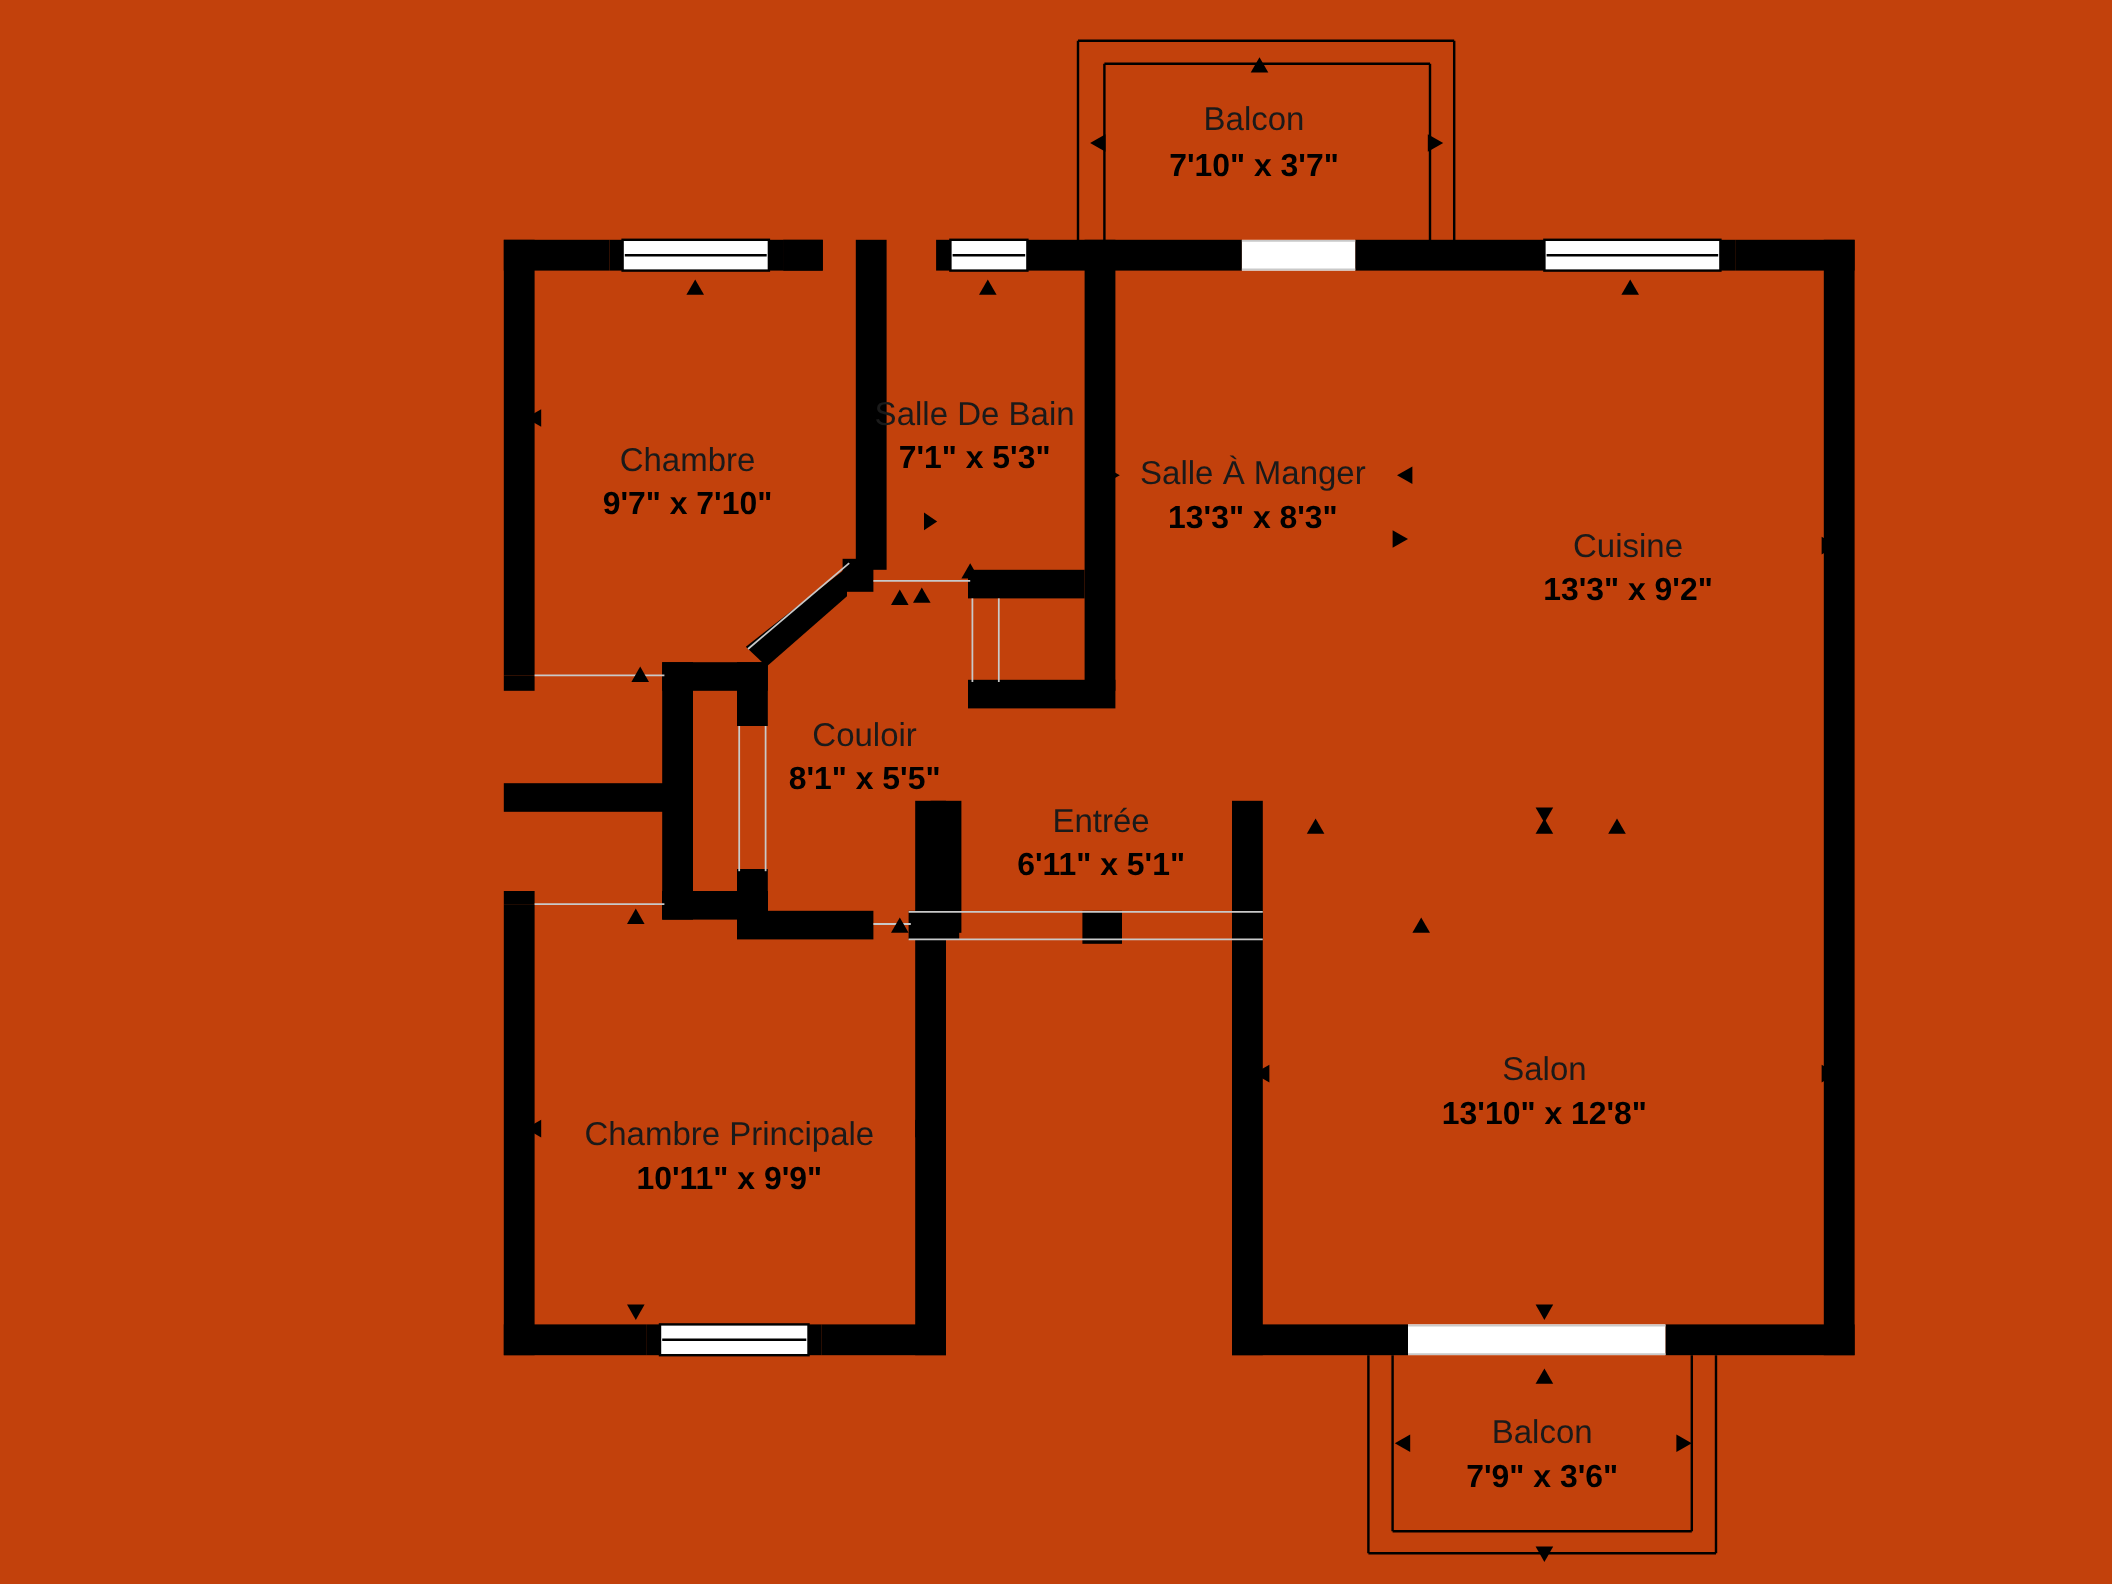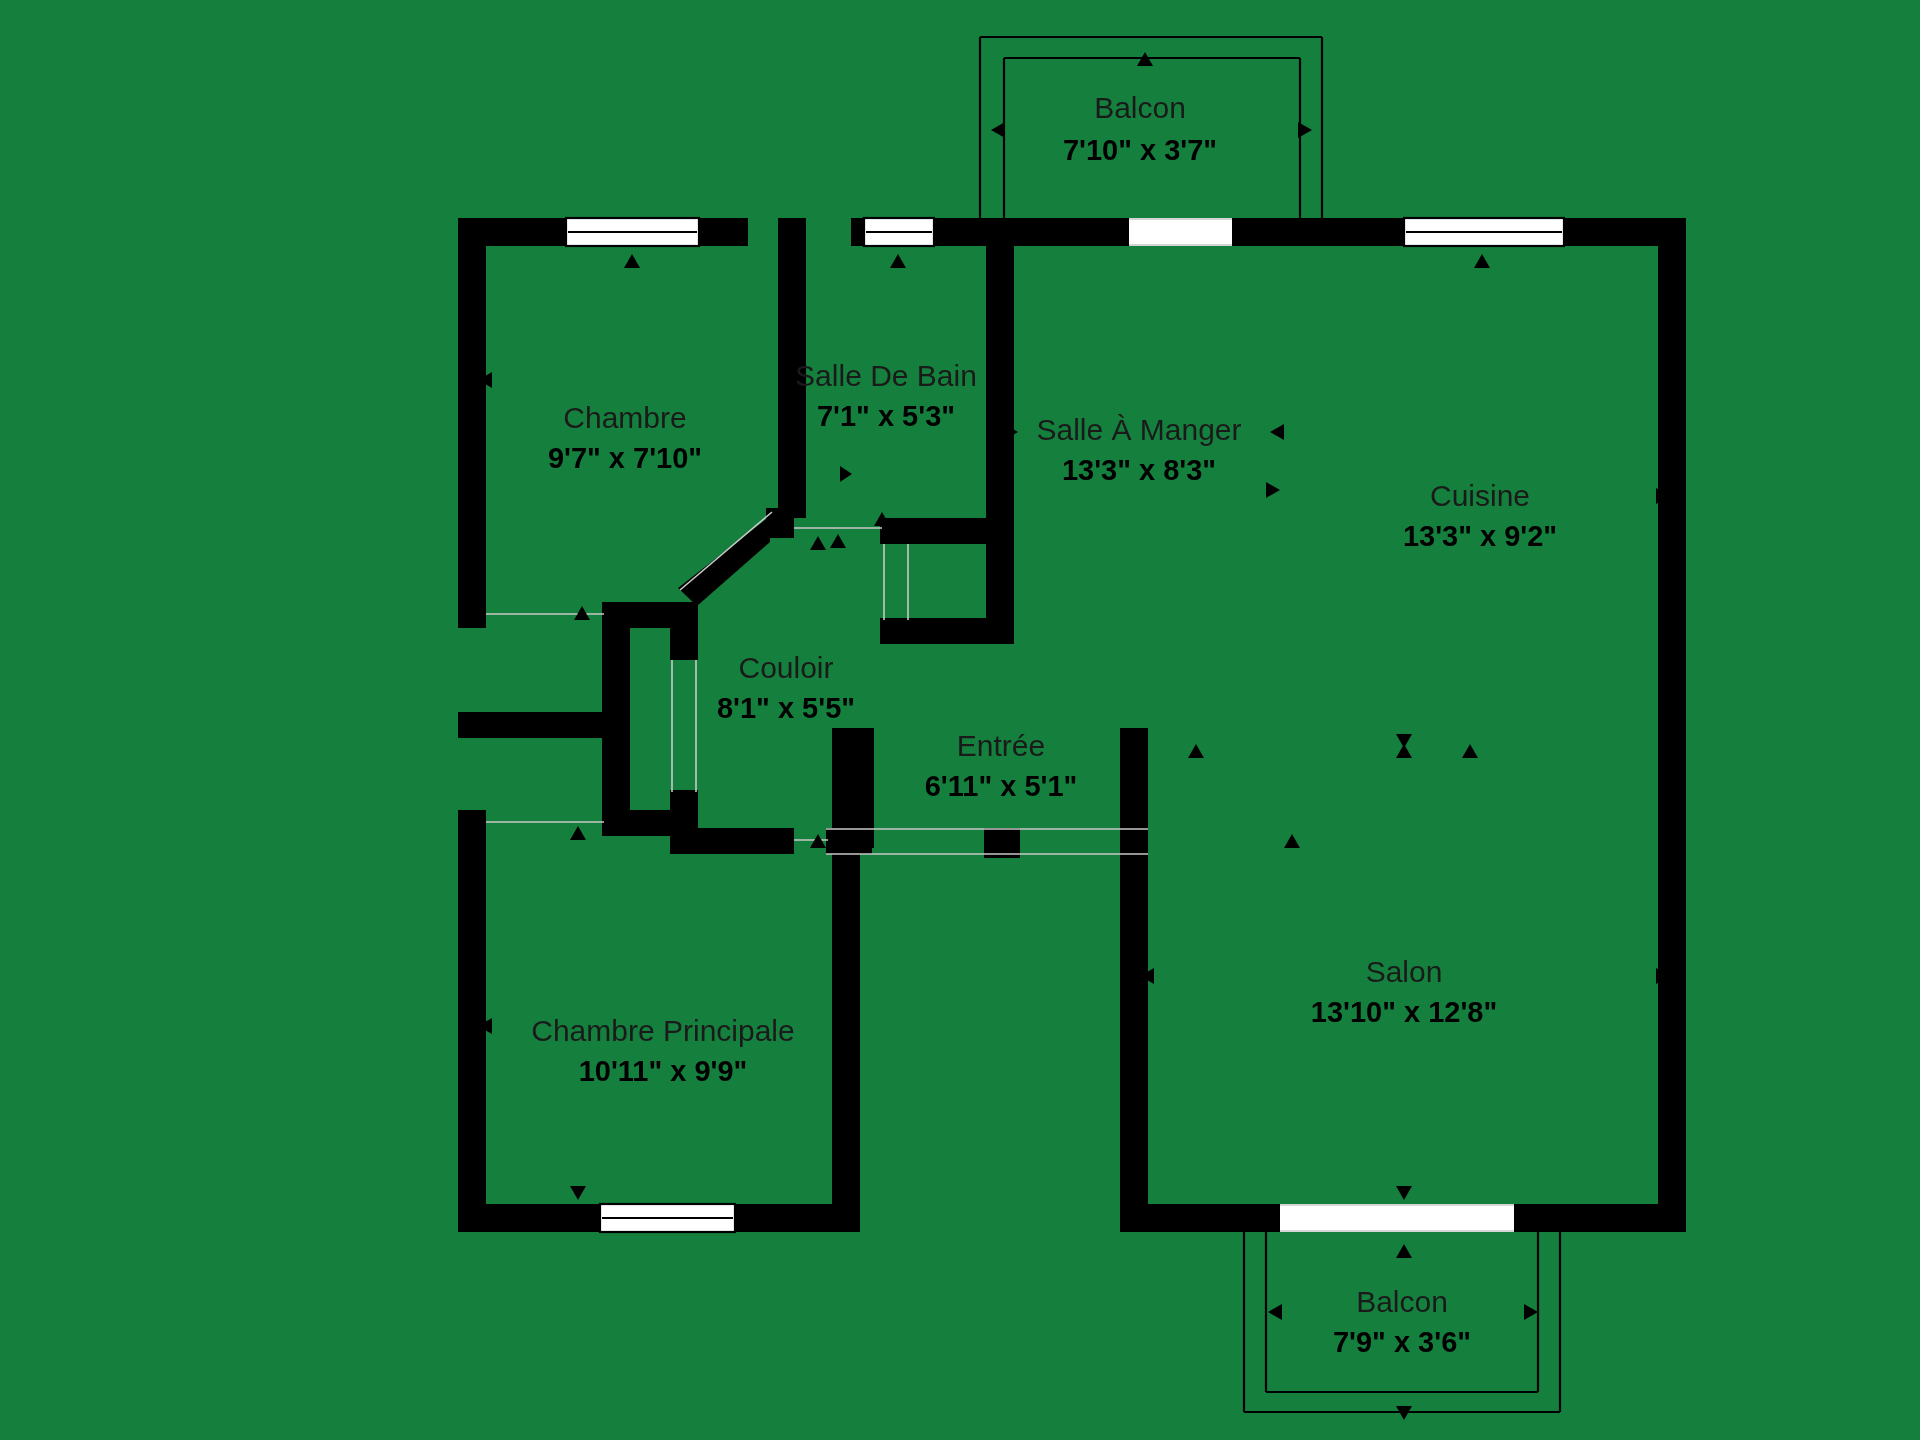--- a/index.html
+++ b/index.html
@@ -10,21 +10,21 @@
   body {
     width: 1920px;
     height: 1440px;
     font-family: "Liberation Sans", sans-serif;
     overflow: hidden;
   }
   #floorplan-root {
     position: relative;
     width: 1920px;
     height: 1440px;
-    background: #15803d;
+    background: #c2410c;
   }
   svg#plan-svg {
     display: block;
     width: 1920px;
     height: 1440px;
   }
   .room-name {
     font-family: "Liberation Sans", sans-serif;
     font-size: 30px;
     font-weight: 400;

